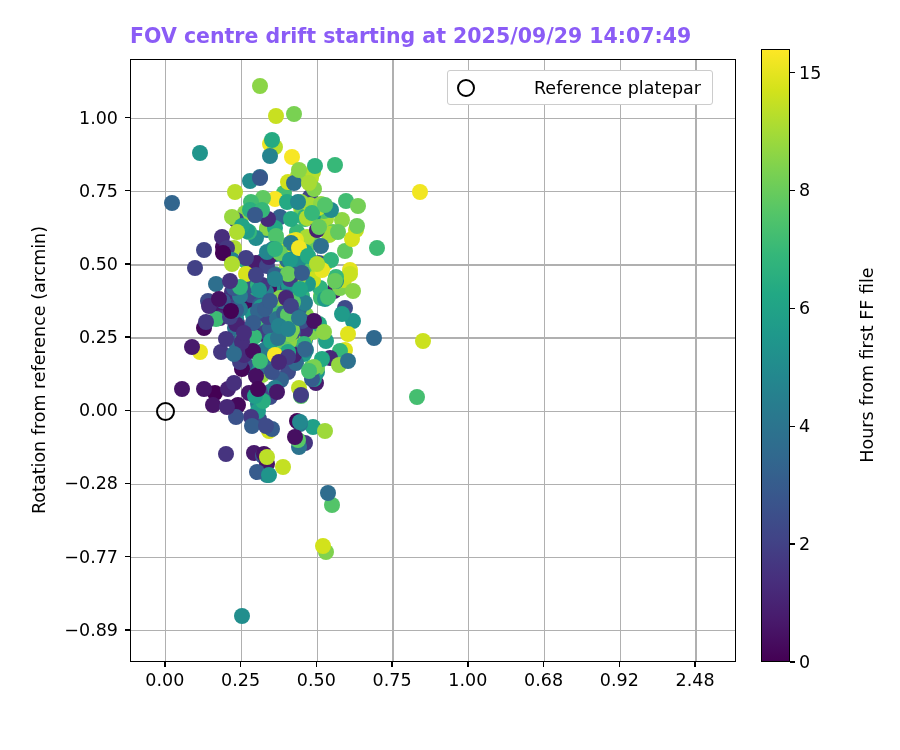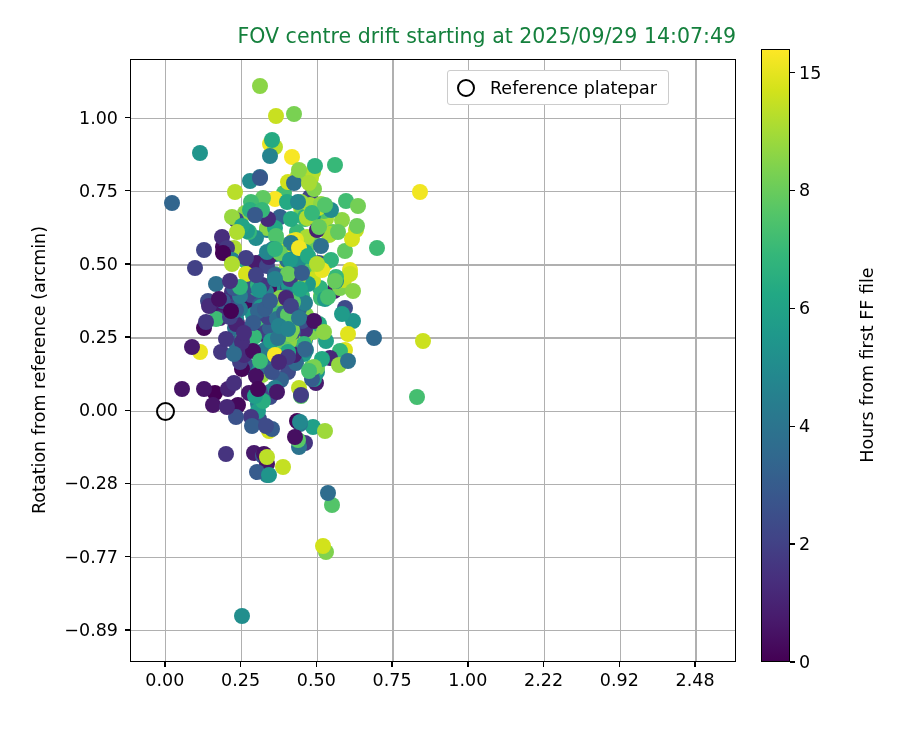--- a/index.html
+++ b/index.html
@@ -19,25 +19,26 @@
     width: 900px;
     height: 750px;
     background: #ffffff;
   }
   
   #chart-title {
     position: absolute;
     left: 130px;
     top: 26px;
     width: 606px;
-    text-align: right;
+    text-align: left;
     font-size: 20.5px;
-    color: #15803d;
+    color: #8b5cf6;
     white-space: nowrap;
     line-height: 1;
+    font-weight: bold;
   }
   
   #plot-area {
     position: absolute;
     left: 130px;
     top: 59px;
     width: 606px;
     height: 603px;
     background: #ffffff;
     border: 1.4px solid #000000;
@@ -143,20 +144,21 @@
     height: 18px;
     border: 2px solid #000000;
     border-radius: 50%;
     box-sizing: border-box;
     flex: none;
   }
   #legend-label {
     font-size: 17.5px;
     color: #000000;
     white-space: nowrap;
+    margin-left: 44px;
   }
   
   #colorbar {
     position: absolute;
     left: 761px;
     top: 49px;
     width: 29px;
     height: 613px;
     border: 1.2px solid #000000;
     box-sizing: border-box;
@@ -631,21 +633,21 @@
       <div class="xtick-label" style="left: 164.845px;">0.00</div>
       <div class="xtick-mark" style="left: 240.595px;"></div>
       <div class="xtick-label" style="left: 240.595px;">0.25</div>
       <div class="xtick-mark" style="left: 316.345px;"></div>
       <div class="xtick-label" style="left: 316.345px;">0.50</div>
       <div class="xtick-mark" style="left: 392.095px;"></div>
       <div class="xtick-label" style="left: 392.095px;">0.75</div>
       <div class="xtick-mark" style="left: 467.845px;"></div>
       <div class="xtick-label" style="left: 467.845px;">1.00</div>
       <div class="xtick-mark" style="left: 543.595px;"></div>
-      <div class="xtick-label" style="left: 543.595px;">2.22</div>
+      <div class="xtick-label" style="left: 543.595px;">0.68</div>
       <div class="xtick-mark" style="left: 619.345px;"></div>
       <div class="xtick-label" style="left: 619.345px;">0.92</div>
       <div class="xtick-mark" style="left: 695.095px;"></div>
       <div class="xtick-label" style="left: 695.095px;">2.48</div>
     </div>
   <div id="yticks-layer">
       <div class="ytick-mark" style="top: 629.801px;"></div>
       <div class="ytick-label" style="top: 629.801px;">−0.89</div>
       <div class="ytick-mark" style="top: 556.621px;"></div>
       <div class="ytick-label" style="top: 556.621px;">−0.77</div>

